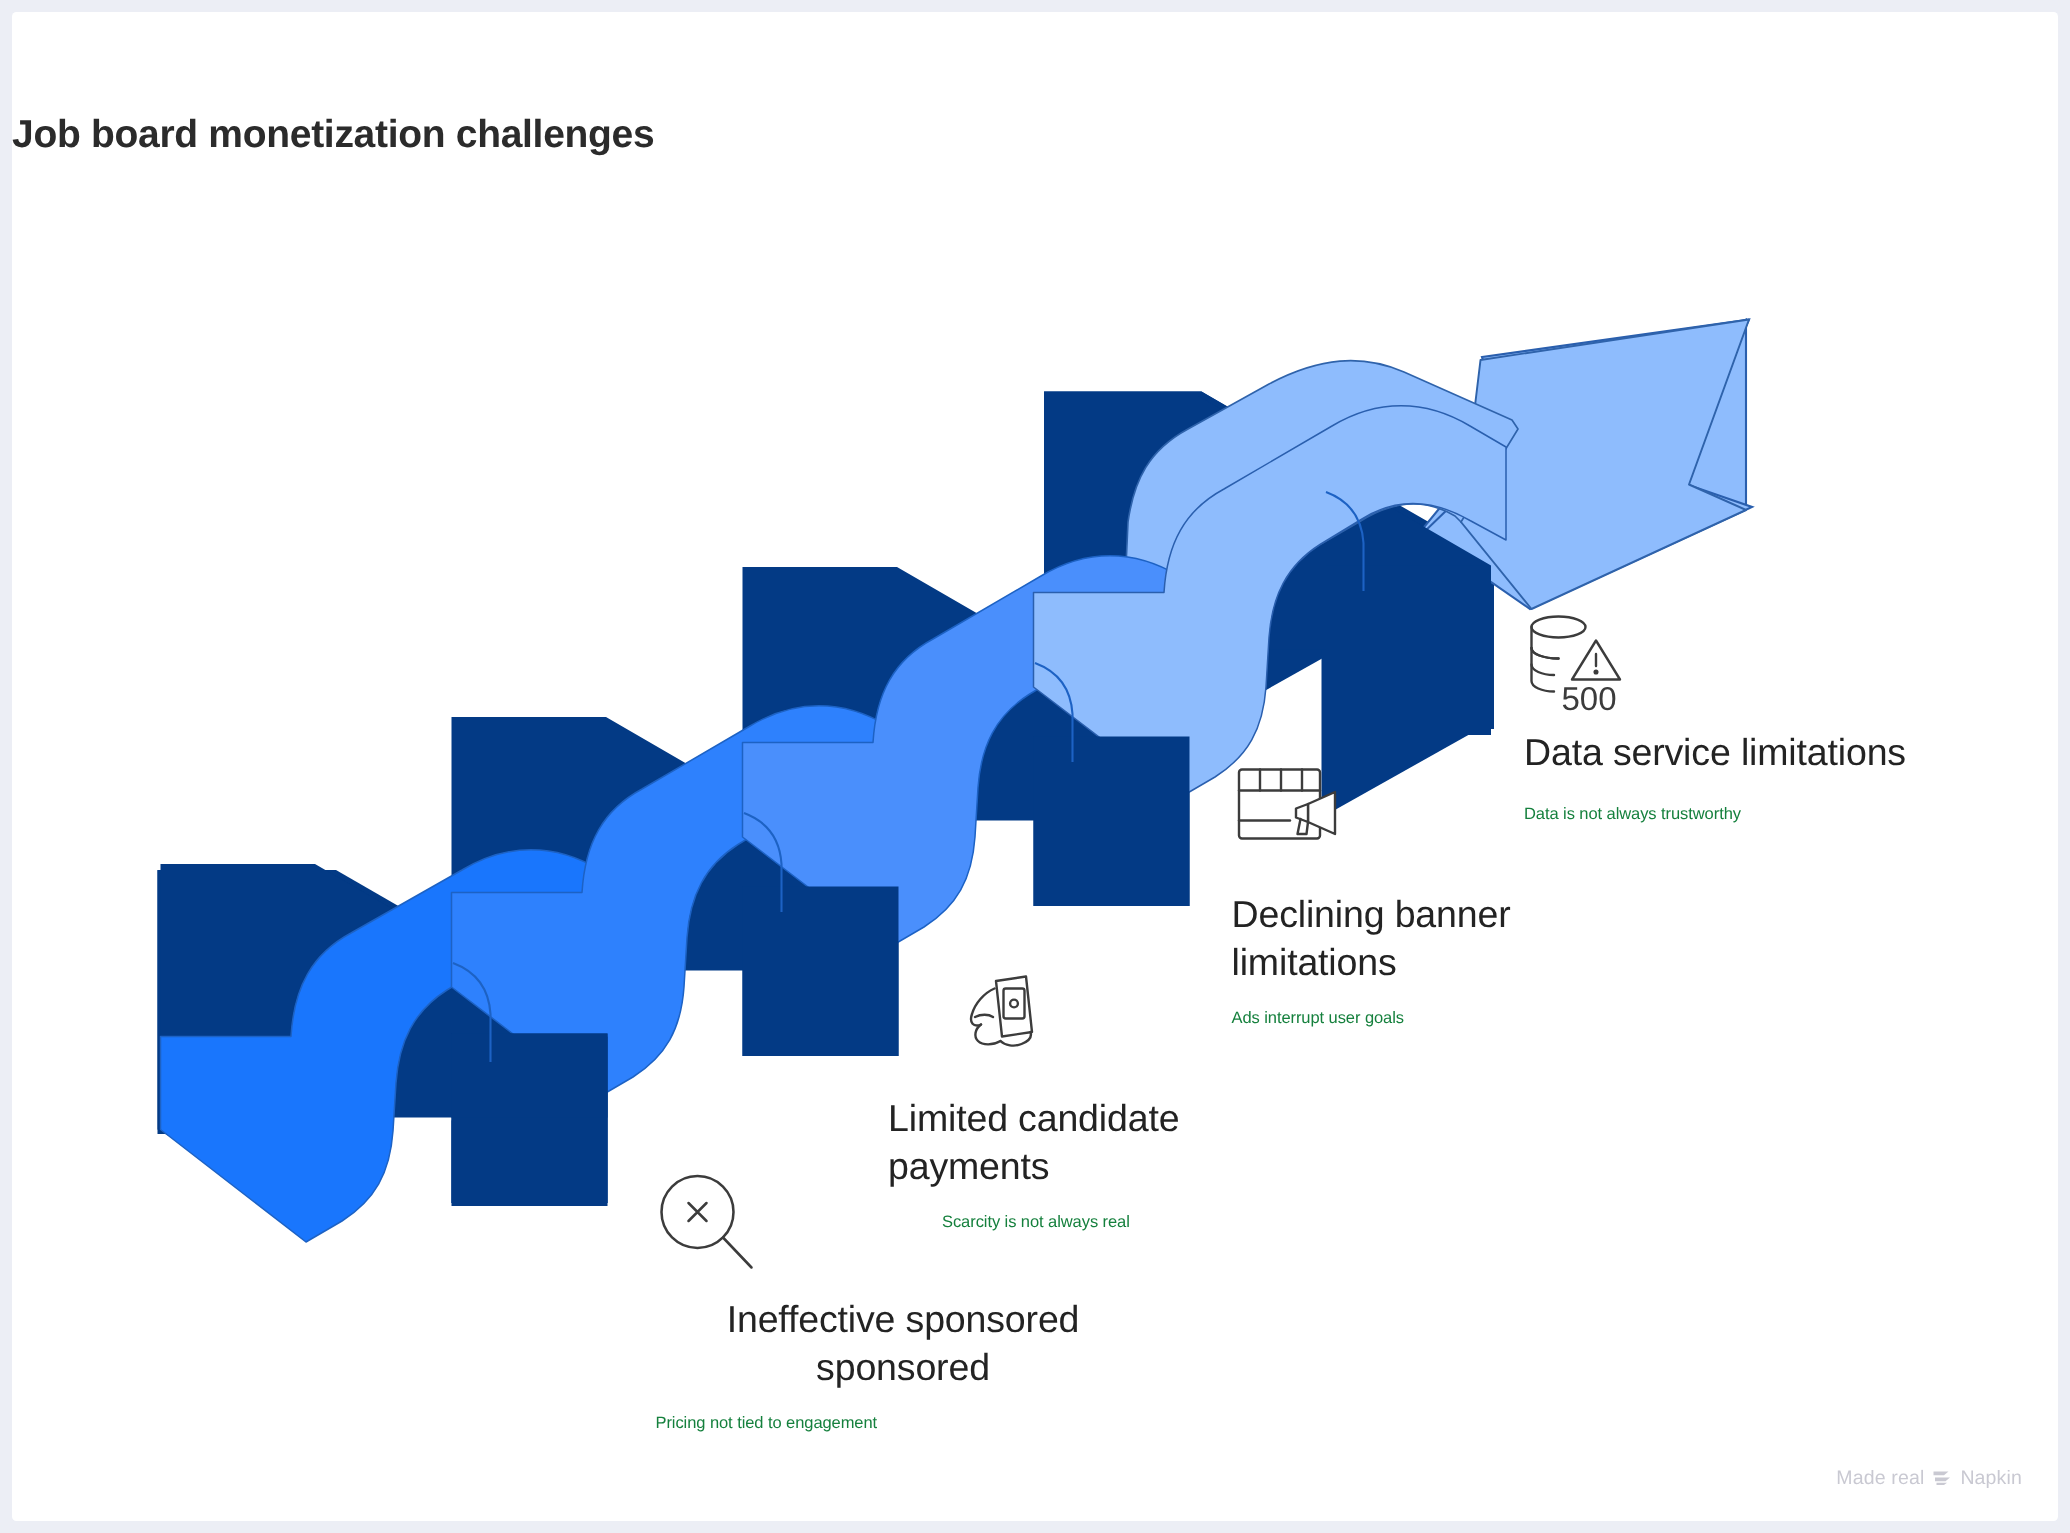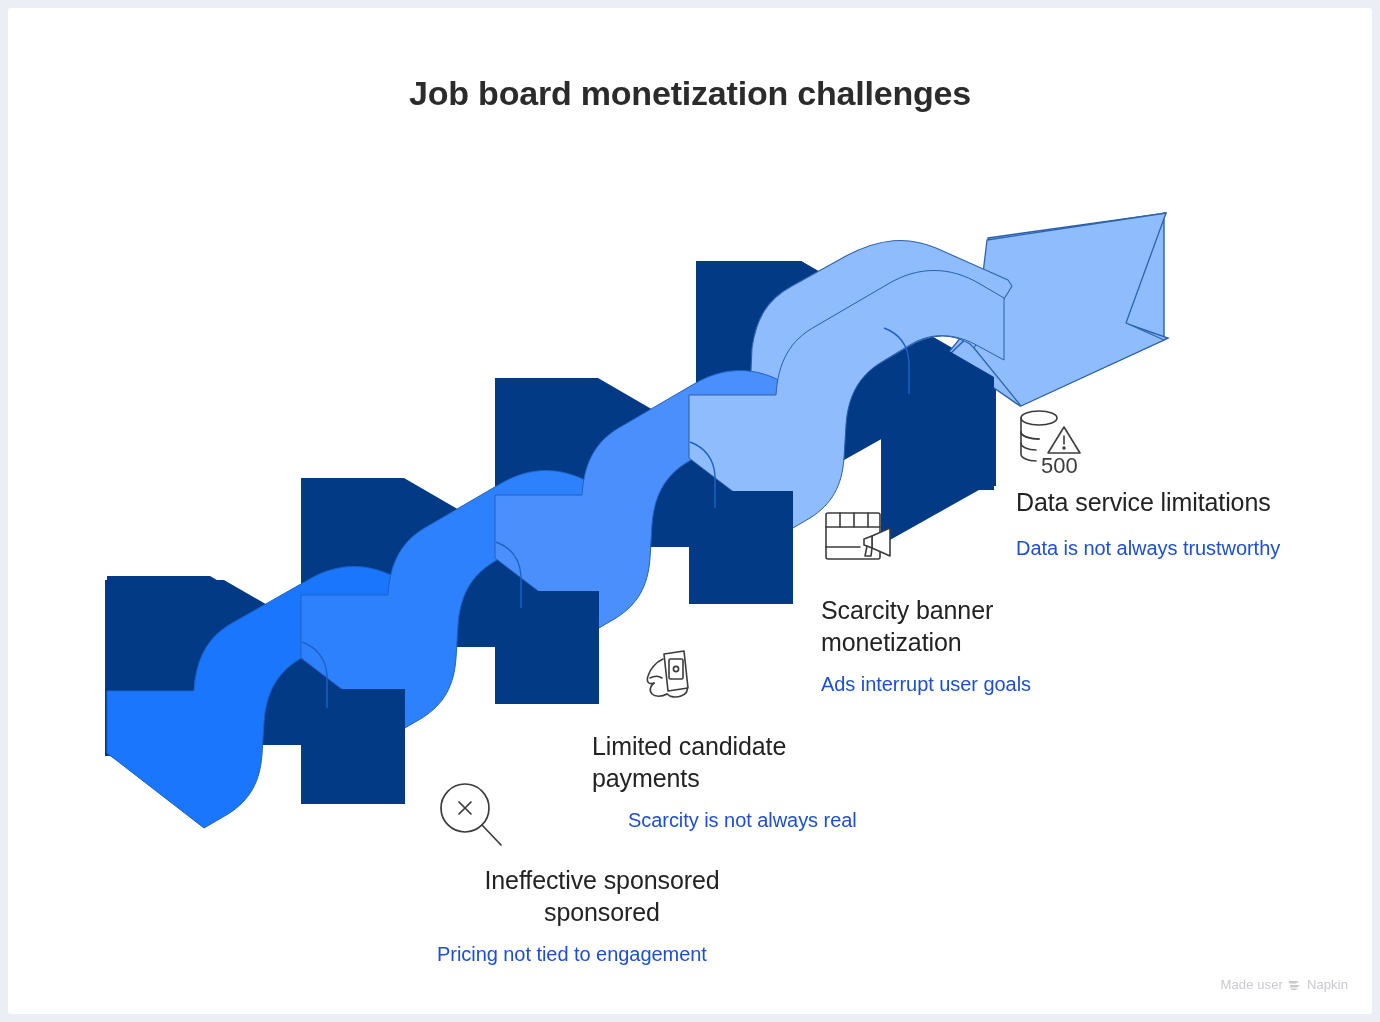--- a/index.html
+++ b/index.html
@@ -25,22 +25,21 @@
     border-radius: 3px;
     overflow: hidden;
   }
 
   
   #title {
     position: absolute;
     left: 0;
     top: 66px;
     width: 1364px;
-    text-align: center;
-    font-size: 34px;
+    font-size: 26px;
     font-weight: 700;
     color: #2b2b2b;
     letter-spacing: -0.2px;
     white-space: nowrap;
   }
 
   
   #art {
     position: absolute;
     left: 0;
@@ -60,23 +59,23 @@
   .step-title {
     position: absolute;
     font-size: 25px;
     font-weight: 400;
     color: #232323;
     line-height: 1.28;
     letter-spacing: -0.1px;
   }
   .step-sub {
     position: absolute;
-    font-size: 20px;
+    font-size: 11px;
     font-weight: 400;
-    color: #1d4ed8;
+    color: #15803d;
     letter-spacing: -0.05px;
     white-space: nowrap;
   }
   .step-title span { display: block; }
 
   
   #step1-icon  { left: 427px; top: 771px; }
   #step1-title { left: 429px; top: 856px; width: 330px; text-align: center; }
   #step1-sub   { left: 429px; top: 935px; }
   
@@ -505,22 +504,22 @@
           <rect x="6" y="5" width="54" height="46" rx="2"></rect>
           <path d="M6,19 L60,19"></path>
           <path d="M20,5 L20,19 M34,5 L34,19 M48,5 L48,19"></path>
           <path d="M6,39 L40,39"></path>
           <path d="M52,28 L70,20 L70,48 L52,40 Z" fill="#ffffff"></path>
           <path d="M52,28 L44,31 L44,37 L52,40 Z" fill="#ffffff"></path>
           <path d="M47,38 L45,48 L51,48 L52,40"></path>
         </g>
       </svg>
       <div class="step-title" id="step3-title">
-        <span>Scarcity banner</span>
-        <span>monetization</span>
+        <span>Declining banner</span>
+        <span>limitations</span>
       </div>
       <div class="step-sub" id="step3-sub">Ads interrupt user goals</div>
     </div>
 
     <div class="step">
       <svg class="step-icon" id="step4-icon" width="76" height="72" viewBox="0 0 76 72">
         <g fill="none" stroke="#3c3c3c" stroke-width="1.6" stroke-linejoin="round" stroke-linecap="round">
           <ellipse cx="25" cy="12" rx="18" ry="7"></ellipse>
           <path d="M7,12 L7,26 C7,30 15,33 25,33"></path>
           <path d="M7,26 C7,30 15,33 25,33"></path>
@@ -534,21 +533,21 @@
         </g>
         <text x="27" y="67" font-family="'Liberation Sans', sans-serif" font-size="22" fill="#3c3c3c">500</text>
       </svg>
       <div class="step-title" id="step4-title">
         <span>Data service limitations</span>
       </div>
       <div class="step-sub" id="step4-sub">Data is not always trustworthy</div>
     </div>
 
     <div id="watermark">
-      <span>Made user</span>
+      <span>Made real</span>
       <svg class="wm-mark" width="14" height="12" viewBox="0 0 14 12">
         <path d="M1,2 L11,2 L8,4.5 L1,4.5 Z" fill="#c9c9d2"></path>
         <path d="M2,6 L12,6 L9,8.5 L2,8.5 Z" fill="#c9c9d2"></path>
         <path d="M3,9.5 L10,9.5 L8,11 L3,11 Z" fill="#c9c9d2"></path>
       </svg>
       <span>Napkin</span>
     </div>
 
   </div>
 </div>

